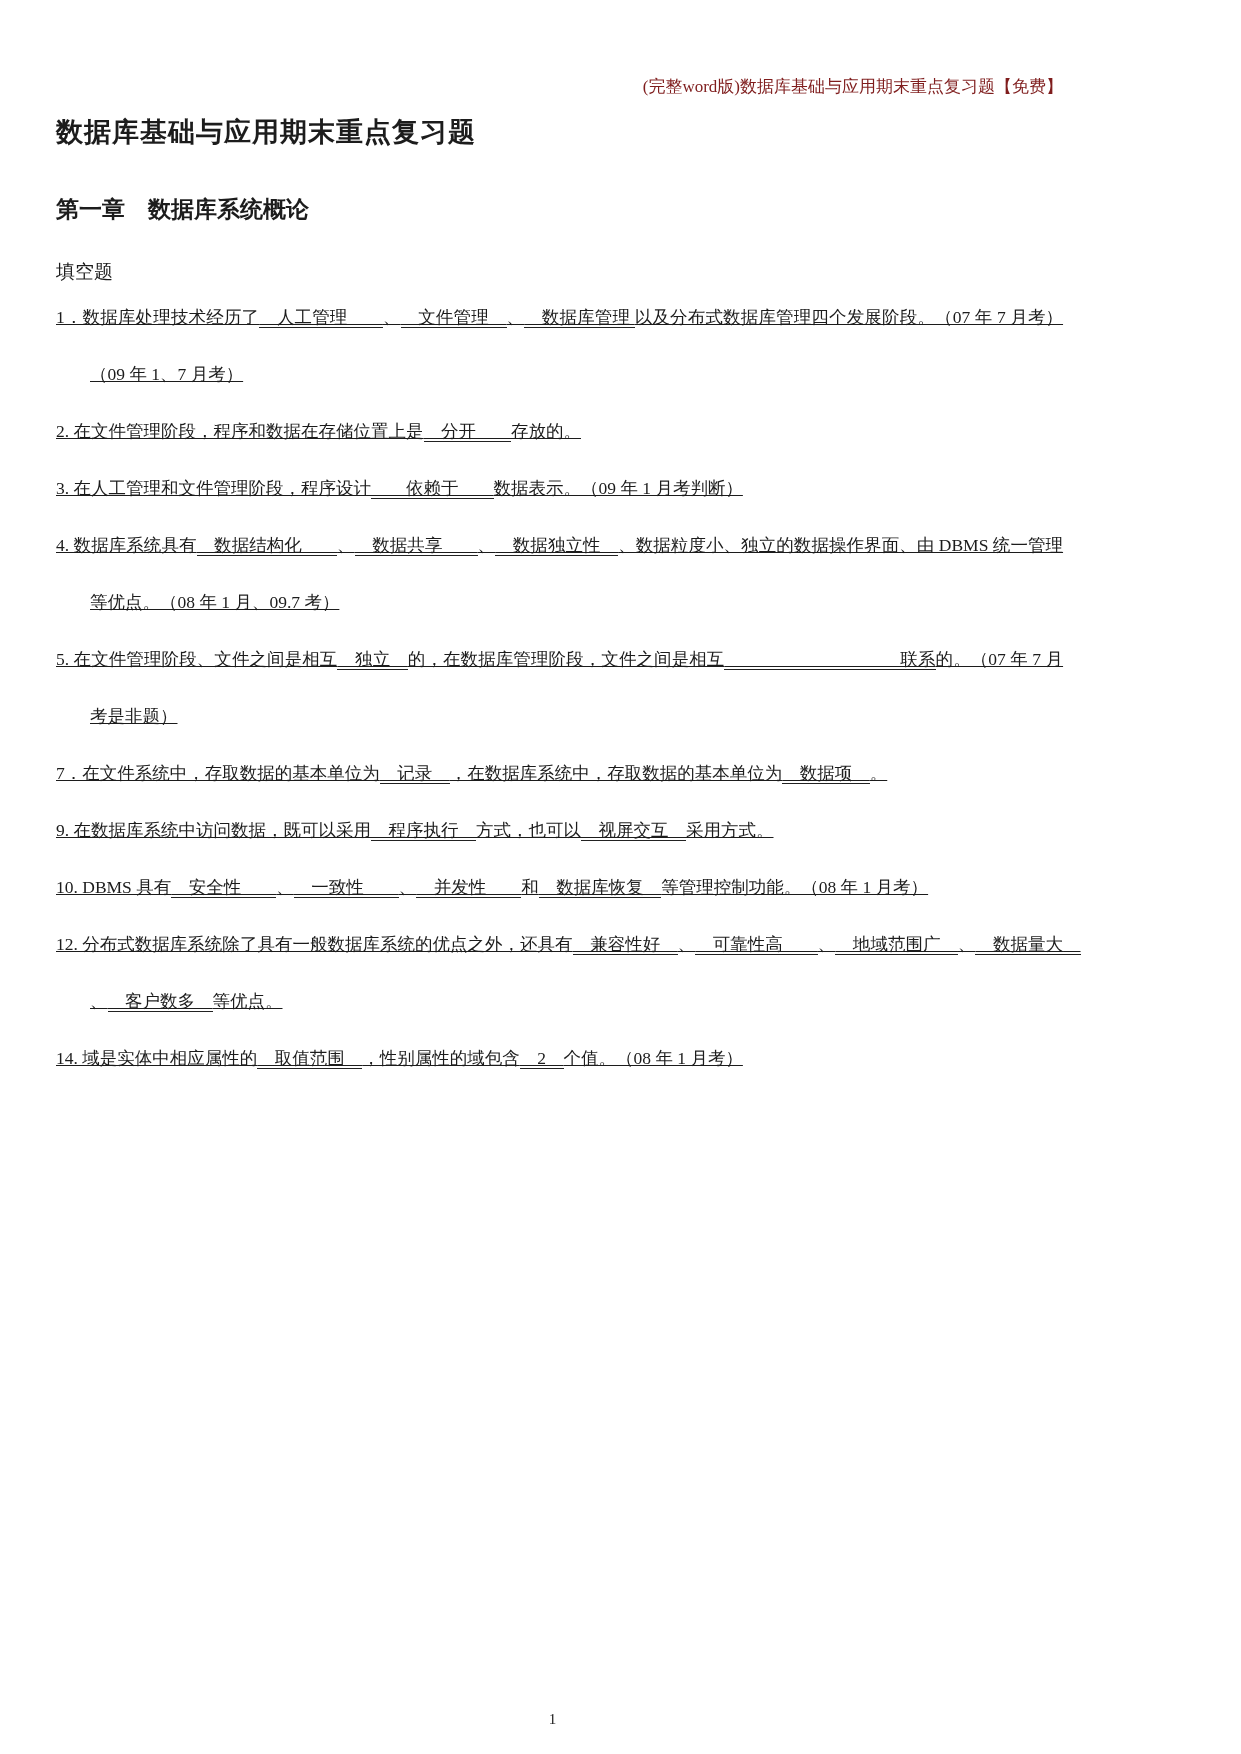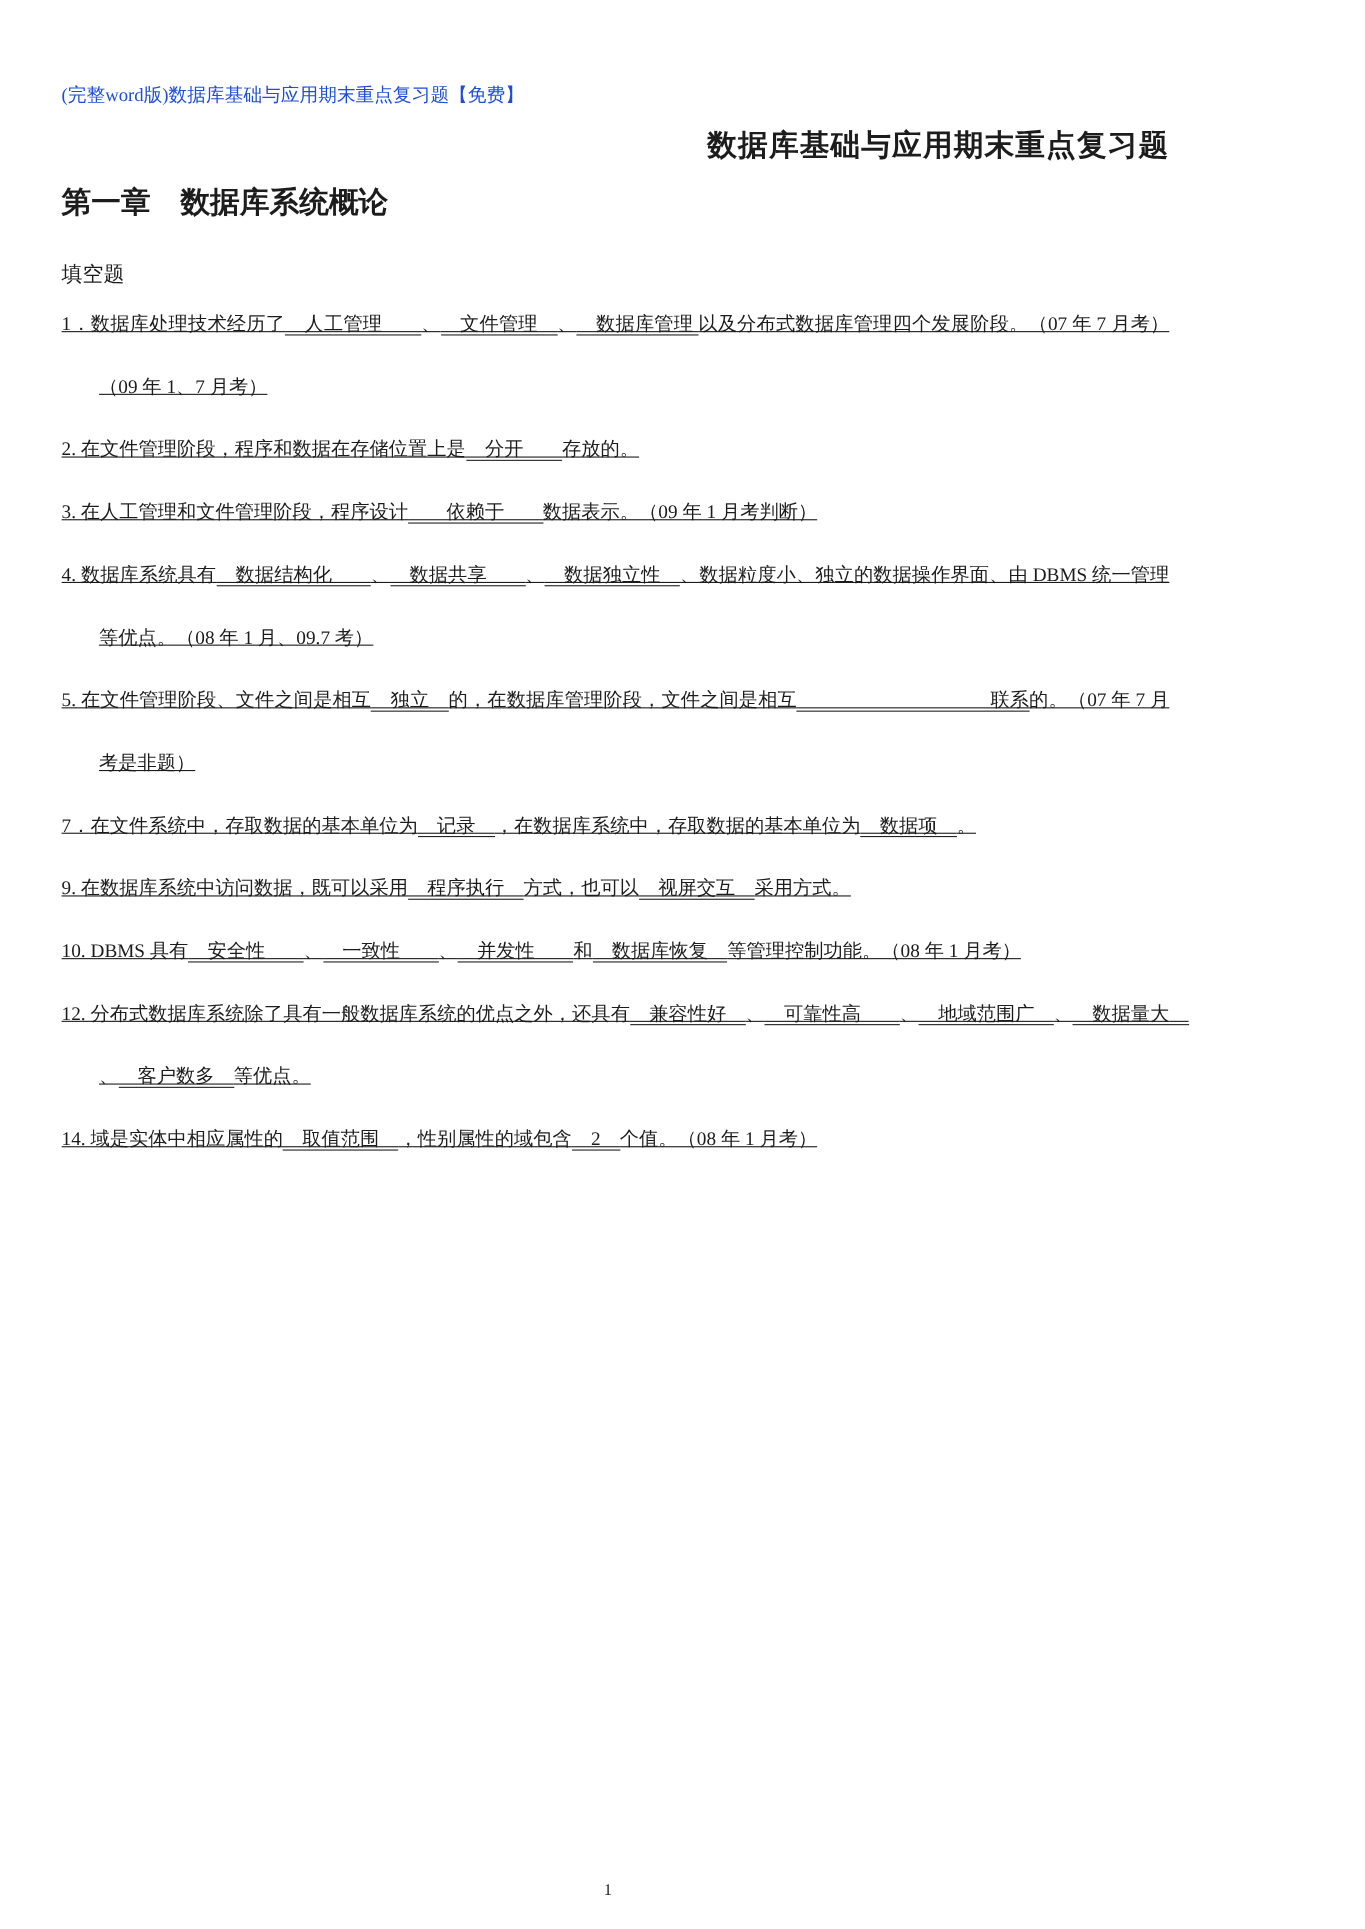--- a/index.html
+++ b/index.html
@@ -9,36 +9,37 @@
     height: 1754px;
     position: relative;
     color: #1c1c1c;
     font-family: "Liberation Serif", serif;
     overflow: hidden;
   }
   .page {
     padding: 76px 178px 0 56px;
   }
   .doc-header {
+    text-align: right;
     font-size: 17px;
     line-height: 22px;
-    color: #1d4ed8;
+    color: #7f1d1d;
   }
   .doc-title {
-    text-align: right;
+    text-align: left;
     font-size: 27px;
     font-weight: bold;
     margin-top: 16px;
     letter-spacing: 1px;
   }
   .chapter {
-    font-size: 27px;
+    font-size: 23px;
     font-weight: bold;
     font-family: Liberation Mono, monospace;
-    margin-top: 16px;
+    margin-top: 44px;
   }
   .section {
     font-size: 19px;
     font-weight: normal;
     font-family: "Liberation Sans", sans-serif;
     margin-top: 34px;
   }
   .questions {
     margin-top: 4px;
     font-size: 17.5px;

